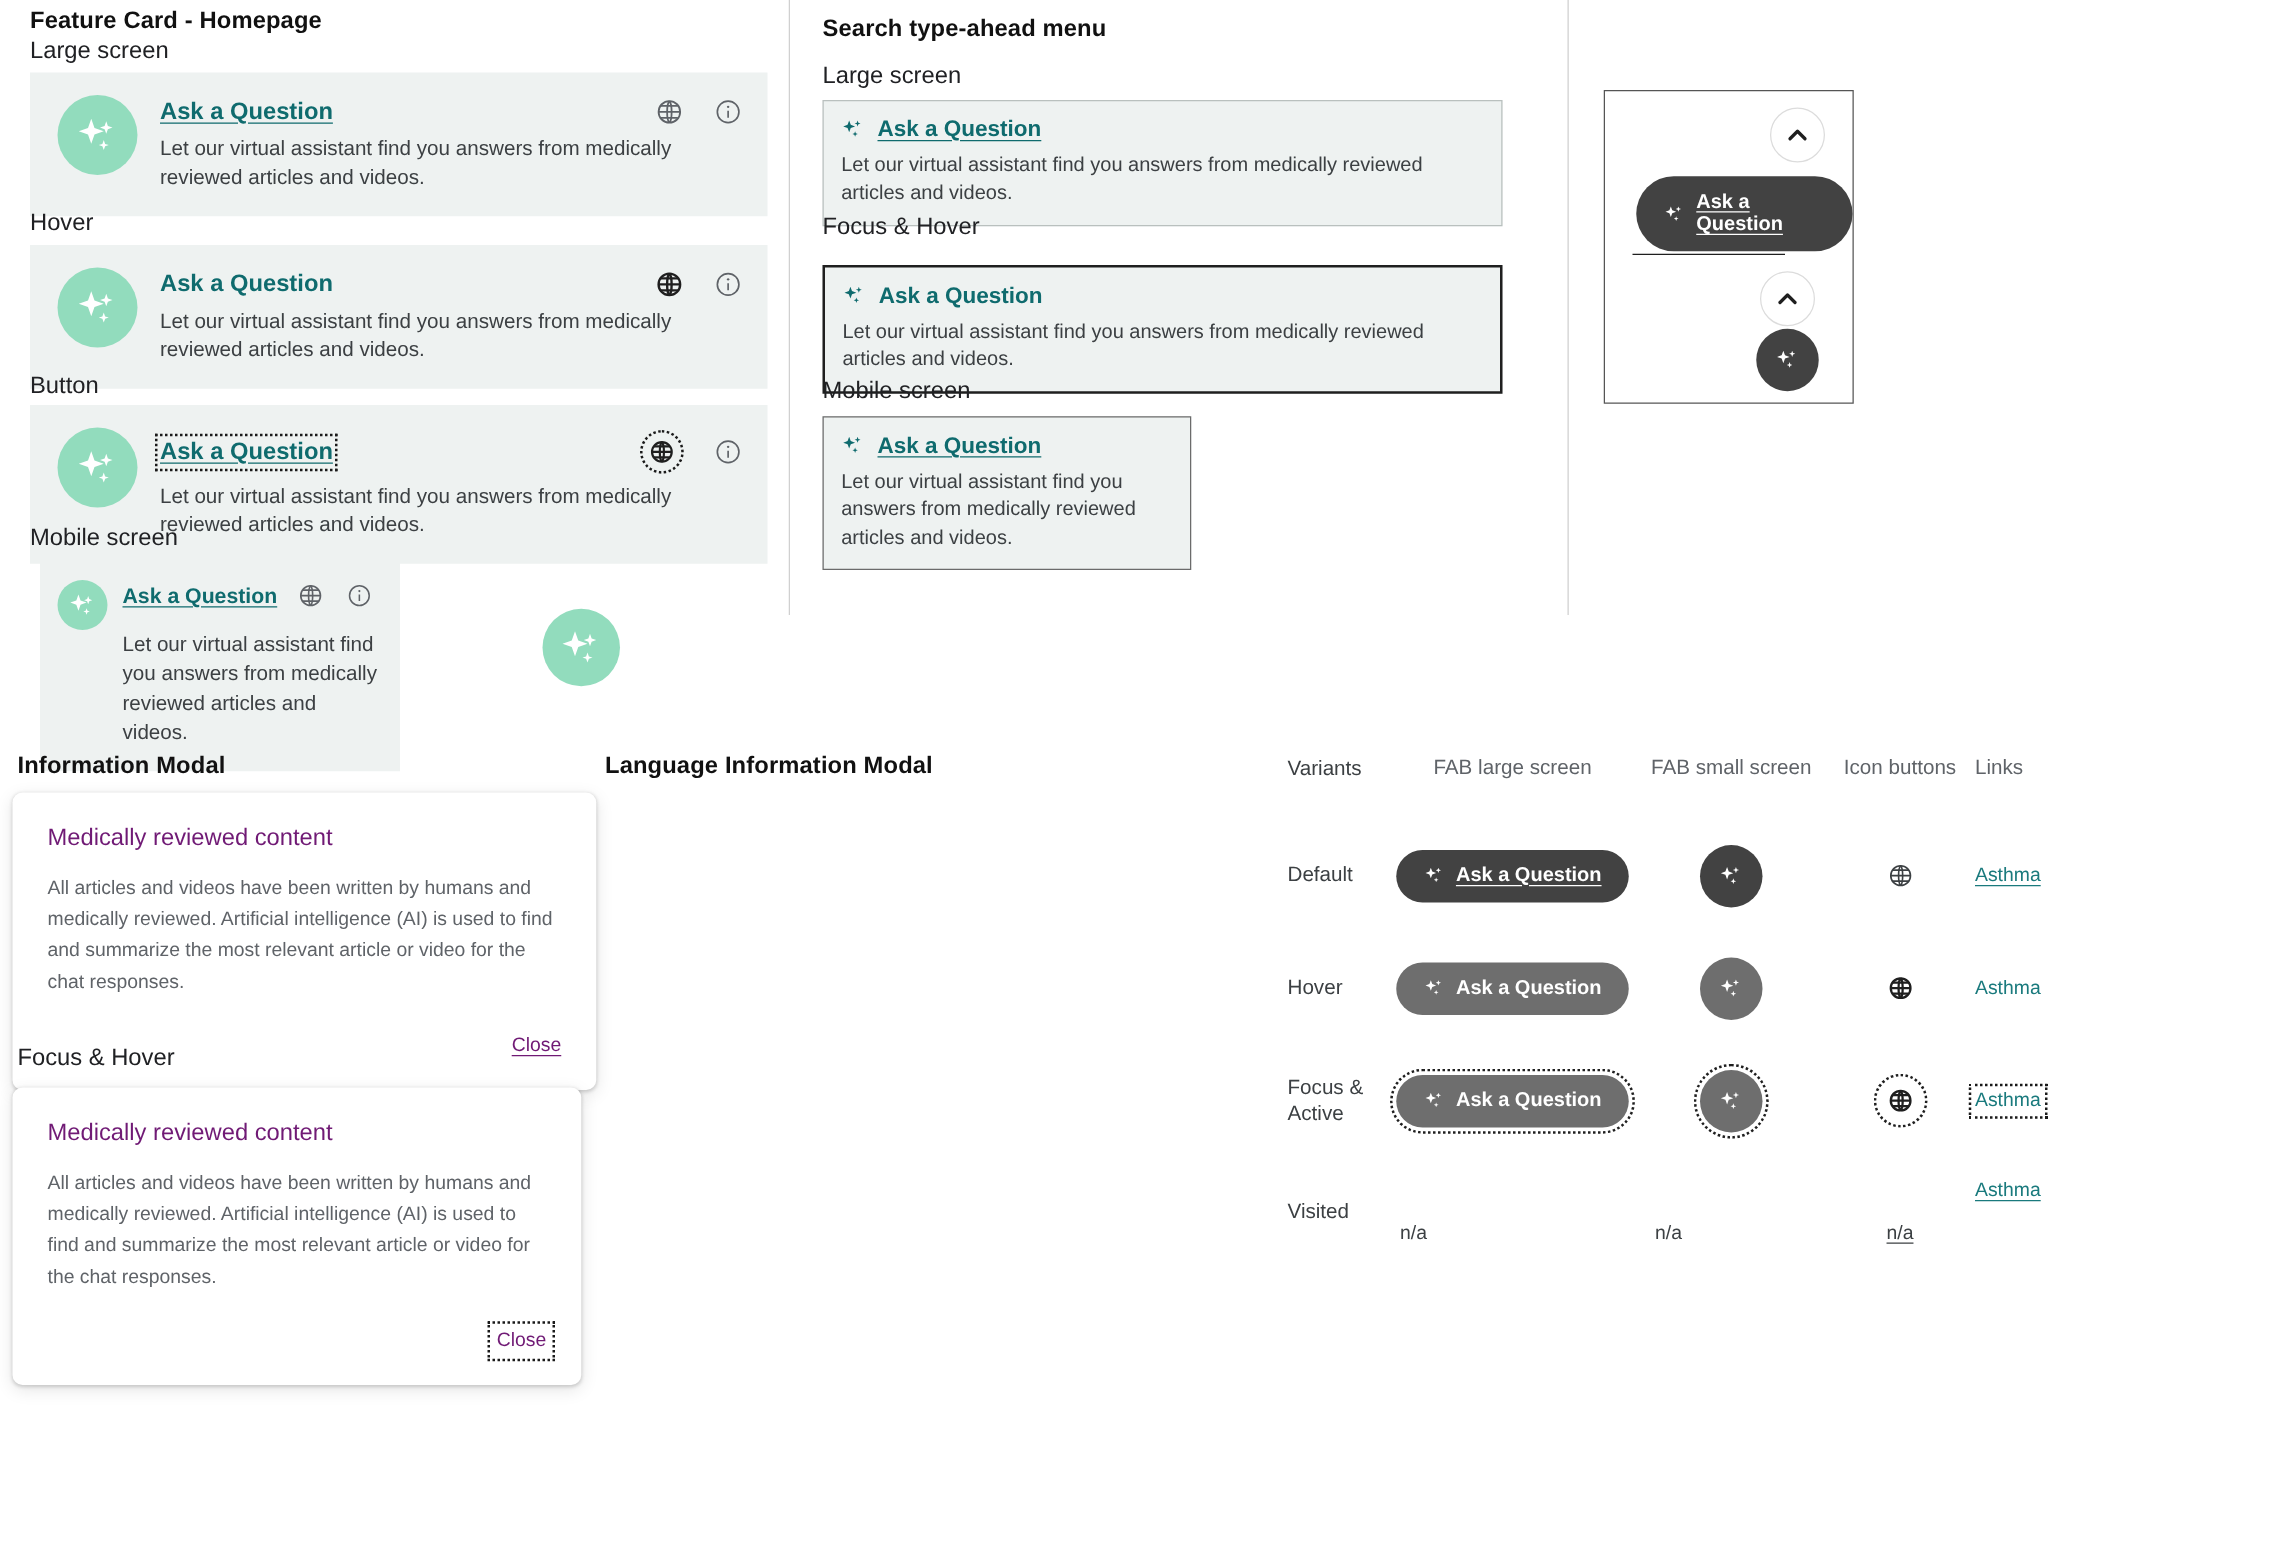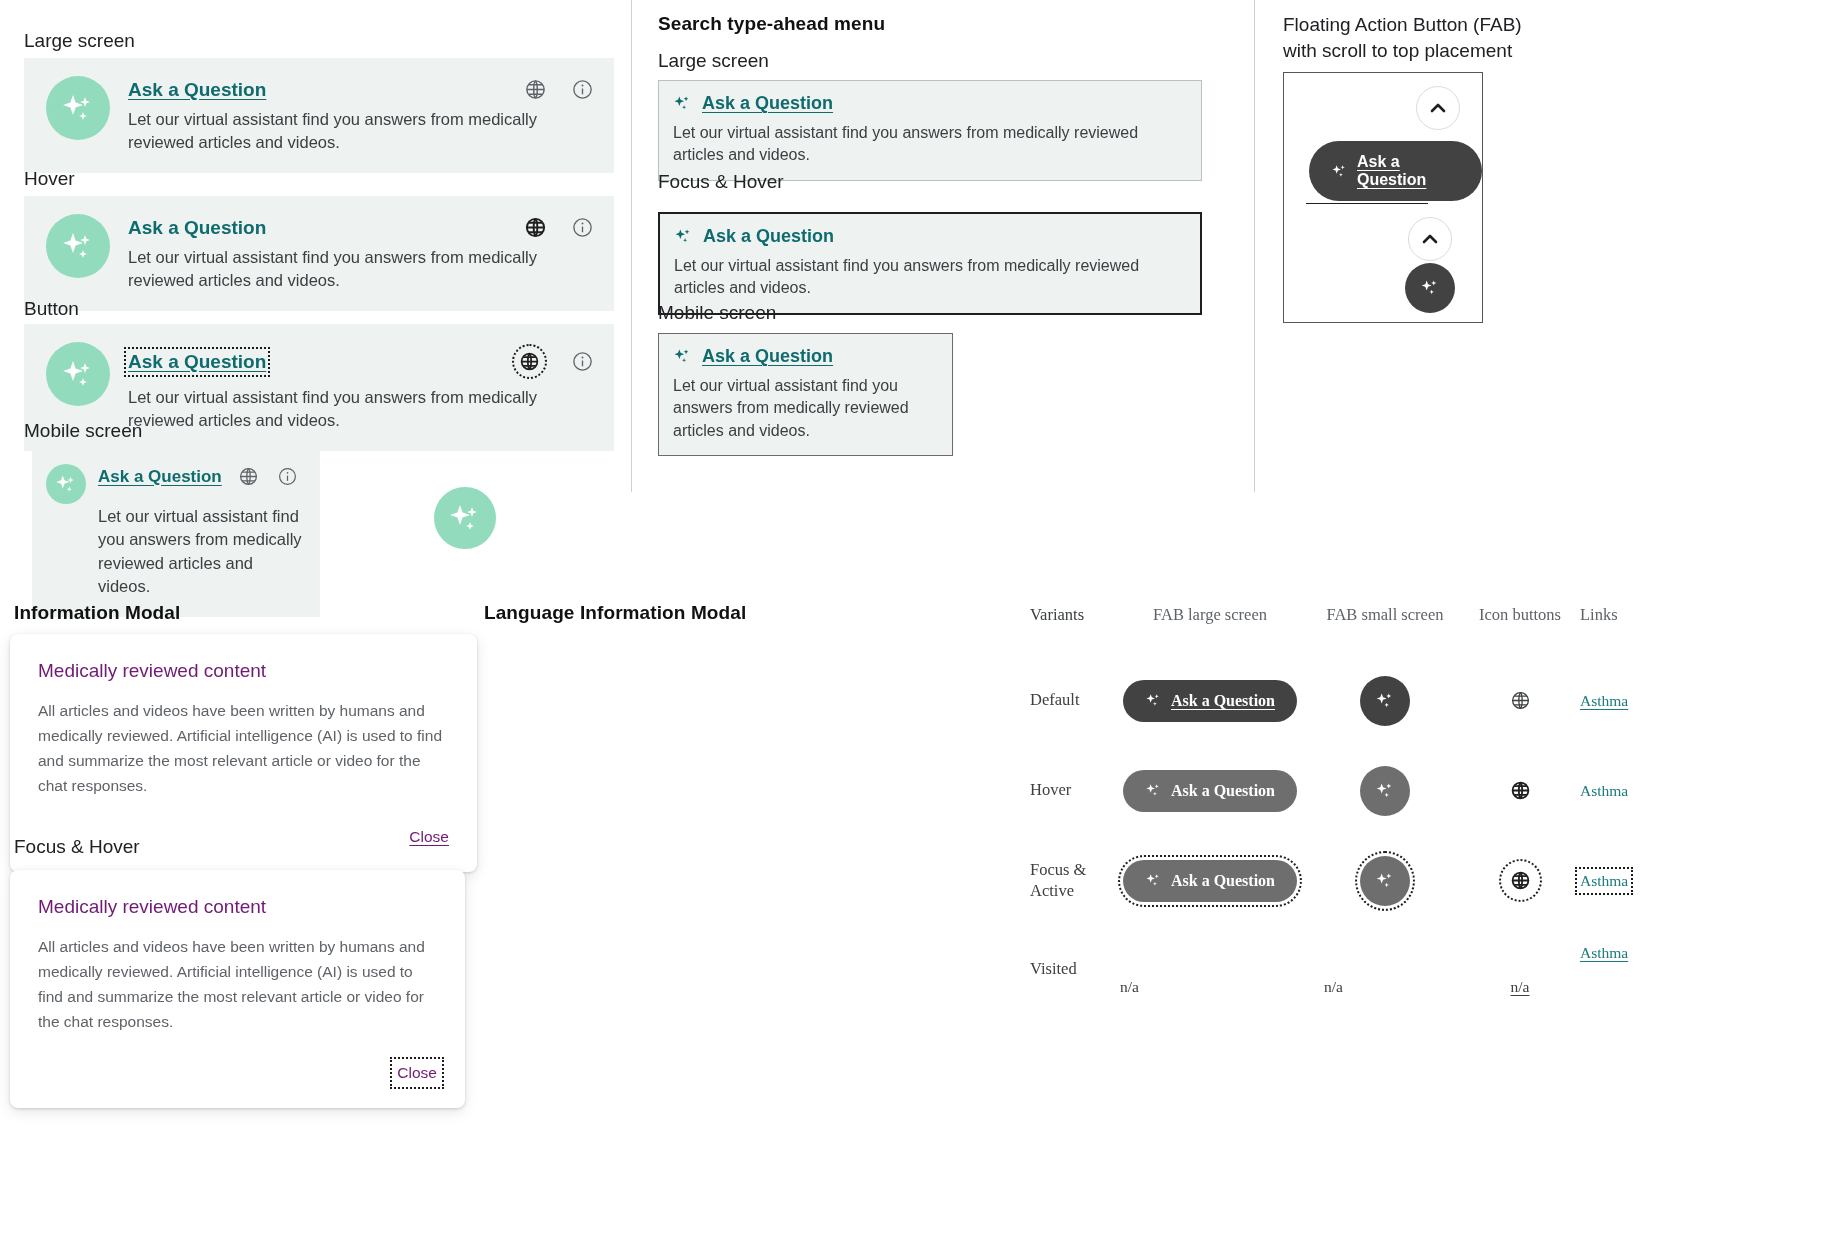--- a/index.html
+++ b/index.html
@@ -126,20 +126,23 @@
   .iconbtn-focus { border: 2px dotted #1f1f1f; border-radius: 50%; padding: 9px; display: inline-flex; }
 </style>
 </head>
 <body>
 
 <div class="page">
 
   <div class="vdiv" style="left:631px; top:0; height:492px;"></div>
   <div class="vdiv" style="left:1254px; top:0; height:492px;"></div>
 
+  <div style="position:absolute; left:24px; top:6px; width:592px;">
+    <div class="sec-title">Feature Card - Homepage</div>
+  </div>
 
   <div style="position:absolute; left:24px; top:30px;" class="state-label">Large screen</div>
   <div class="fcard" style="position:absolute; left:24px; top:58px; width:590px;">
     <div class="badge">
       <div class="badge-circle">
         <svg width="40" height="40" viewBox="0 0 40 40" aria-hidden="true">
           <path d="M15 7 L17.6 14.4 L25 17 L17.6 19.6 L15 27 L12.4 19.6 L5 17 L12.4 14.4 Z" fill="#fff"></path>
           <path d="M27 9 L28.3 12.7 L32 14 L28.3 15.3 L27 19 L25.7 15.3 L22 14 L25.7 12.7 Z" fill="#fff"></path>
           <path d="M25 24 L26.1 27.1 L29 28 L26.1 29 L25 32 L23.9 29 L21 28 L23.9 27.1 Z" fill="#fff"></path>
         </svg>
@@ -325,21 +328,20 @@
           <path d="M8 3 L9.6 7.4 L14 9 L9.6 10.6 L8 15 L6.4 10.6 L2 9 L6.4 7.4 Z" fill="#0f6b6e"></path>
           <path d="M16.5 3 L17.3 5.2 L19.5 6 L17.3 6.8 L16.5 9 L15.7 6.8 L13.5 6 L15.7 5.2 Z" fill="#0f6b6e"></path>
           <path d="M14 14 L14.7 16 L16.7 16.7 L14.7 17.4 L14 19.4 L13.3 17.4 L11.3 16.7 L13.3 16 Z" fill="#0f6b6e"></path>
         </svg>
       </span>
       <a class="ttl" href="#">Ask a Question</a>
     </div>
     <div class="desc" style="max-width:255px;">Let our virtual assistant find you answers from medically reviewed articles and videos.</div>
   </div>
 
-  <div style="position:absolute; left:1283px; top:12px; width:250px; font-size:19px; line-height:1.35; color:#202124;">Floating Action Button (FAB) with scroll to top placement</div>
 
   <div class="fab-frame" style="position:absolute; left:1283px; top:72px; width:200px; height:251px;">
     <div class="scrolltop" style="position:absolute; right:22px; top:13px;">
       <svg width="24" height="24" viewBox="0 0 24 24" fill="none" stroke="#1f1f1f" stroke-width="2.6" stroke-linecap="round" stroke-linejoin="round">
         <polyline points="6,15 12,9 18,15"></polyline>
       </svg>
     </div>
     <div class="pill" style="position:absolute; left:25px; top:68px;">
       <span class="ico">
         <svg width="17" height="17" viewBox="0 0 24 24" aria-hidden="true">
@@ -381,21 +383,21 @@
   <div class="modal" style="position:absolute; left:10px; top:870px; width:455px;">
     <h3>Medically reviewed content</h3>
     <p>All articles and videos have been written by humans and medically reviewed. Artificial intelligence (AI) is used to find and summarize the most relevant article or video for the chat responses.</p>
     <div class="foot">
       <a class="close-link focused" href="#" style="text-decoration:none;">Close</a>
     </div>
   </div>
 
   <div style="position:absolute; left:484px; top:602px;" class="sec-title">Language Information Modal</div>
 
-  <div class="vt" style="left:1030px; top:605px; width:790px;font-family:Liberation Serif, serif;">
+  <div class="vt" style="left:1030px; top:605px; width:790px;">
 
     <div class="vt-head">
       <div class="vt-c0">Variants</div>
       <div class="vt-c1">FAB large screen</div>
       <div class="vt-c2" style="width:150px;">FAB small screen</div>
       <div class="vt-c3">Icon buttons</div>
       <div class="vt-c4">Links</div>
     </div>
 
     <div class="vt-row" style="margin-top:36px; height:78px;">

